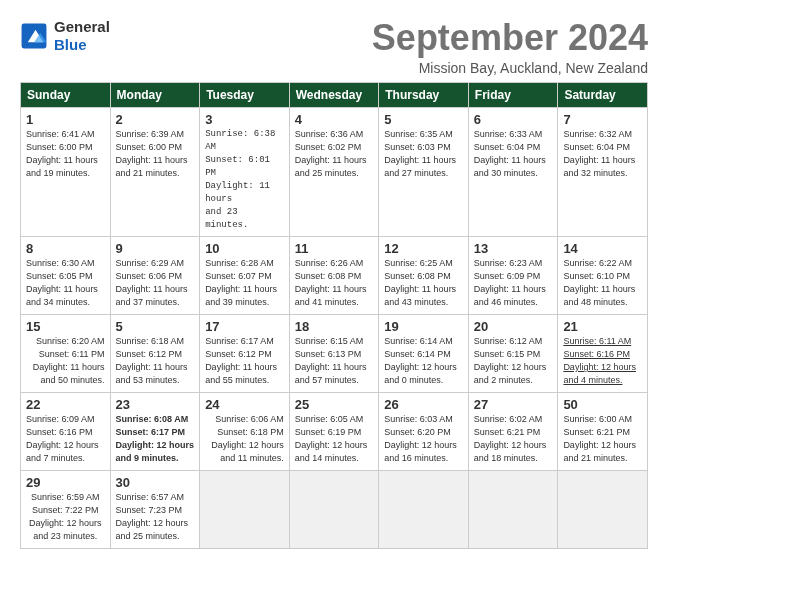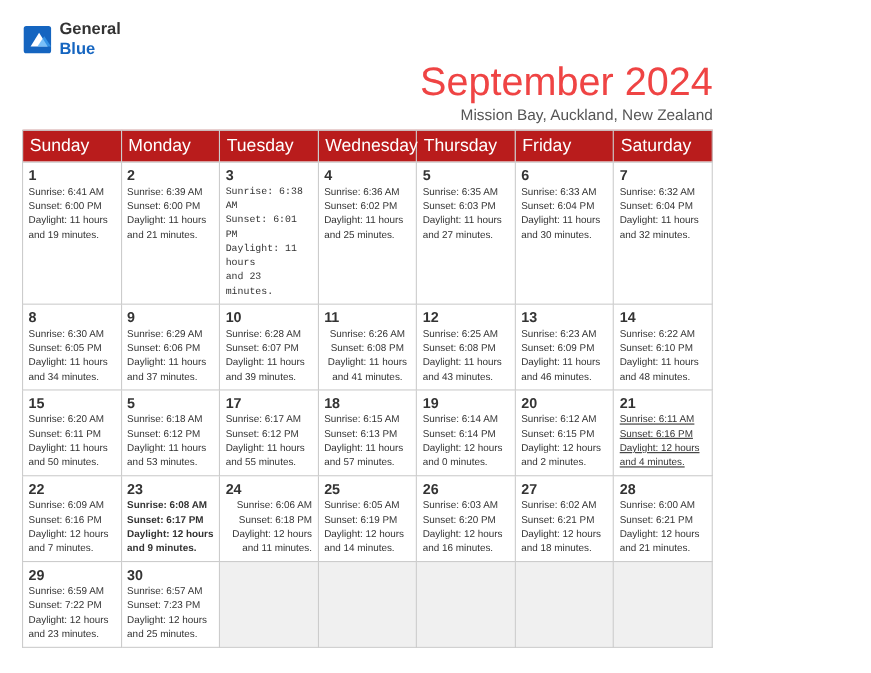--- a/index.html
+++ b/index.html
@@ -35,40 +35,39 @@
     .logo-icon {
       width: 28px;
       height: 28px;
       margin-right: 4px;
     }
     .title-block {
       text-align: right;
     }
     .month-title {
       font-size: 36px;
-      font-weight: normal;
-      color: #ef4444;
+      font-weight: bold;
+      color: #737373;
       line-height: 1.1;
-      margin-top: 36px;
     }
     .subtitle {
       font-size: 14px;
       color: #555;
       margin-top: 2px;
     }
     .calendar-table {
       width: 100%;
       border-collapse: collapse;
       table-layout: fixed;
     }
     .calendar-table thead tr th {
-      background: #b91c1c;
+      background: #14532d;
       color: #fff;
-      font-size: 16px;
-      font-weight: normal;
+      font-size: 12px;
+      font-weight: bold;
       text-align: left;
       padding: 5px 6px;
       border: 1px solid #ccc;
     }
     .calendar-table tbody tr td {
       vertical-align: top;
       border: 1px solid #ccc;
       padding: 4px 5px;
       font-size: 9.5px;
       color: #333;
@@ -193,21 +192,21 @@
           </td>
           <td>
             <span class="day-num">10</span>
             <div class="day-info" style="white-space: pre-line;">Sunrise: 6:28 AM
 Sunset: 6:07 PM
 Daylight: 11 hours
 and 39 minutes.</div>
           </td>
           <td>
             <span class="day-num">11</span>
-            <div class="day-info" style="white-space: pre-line; text-align: center;">Sunrise: 6:26 AM
+            <div class="day-info" style="white-space: pre-line;">Sunrise: 6:26 AM
 Sunset: 6:08 PM
 Daylight: 11 hours
 and 41 minutes.</div>
           </td>
           <td>
             <span class="day-num">12</span>
             <div class="day-info" style="white-space: pre-line;">Sunrise: 6:25 AM
 Sunset: 6:08 PM
 Daylight: 11 hours
 and 43 minutes.</div>
@@ -223,21 +222,21 @@
             <span class="day-num">14</span>
             <div class="day-info" style="white-space: pre-line;">Sunrise: 6:22 AM
 Sunset: 6:10 PM
 Daylight: 11 hours
 and 48 minutes.</div>
           </td>
         </tr>
         <tr>
           <td>
             <span class="day-num">15</span>
-            <div class="day-info" style="white-space: pre-line;">Sunrise: 6:20 AM
+            <div class="day-info" style="white-space: pre-line; text-align: right;">Sunrise: 6:20 AM
 Sunset: 6:11 PM
 Daylight: 11 hours
 and 50 minutes.</div>
           </td>
           <td>
             <span class="day-num">5</span>
             <div class="day-info" style="white-space: pre-line;">Sunrise: 6:18 AM
 Sunset: 6:12 PM
 Daylight: 11 hours
 and 53 minutes.</div>
@@ -315,31 +314,31 @@
 and 16 minutes.</div>
           </td>
           <td>
             <span class="day-num">27</span>
             <div class="day-info" style="white-space: pre-line;">Sunrise: 6:02 AM
 Sunset: 6:21 PM
 Daylight: 12 hours
 and 18 minutes.</div>
           </td>
           <td>
-            <span class="day-num">28</span>
+            <span class="day-num">50</span>
             <div class="day-info" style="white-space: pre-line;">Sunrise: 6:00 AM
 Sunset: 6:21 PM
 Daylight: 12 hours
 and 21 minutes.</div>
           </td>
         </tr>
         <tr>
           <td>
             <span class="day-num">29</span>
-            <div class="day-info" style="white-space: pre-line;">Sunrise: 6:59 AM
+            <div class="day-info" style="white-space: pre-line; text-align: center;">Sunrise: 6:59 AM
 Sunset: 7:22 PM
 Daylight: 12 hours
 and 23 minutes.</div>
           </td>
           <td>
             <span class="day-num">30</span>
             <div class="day-info" style="white-space: pre-line;">Sunrise: 6:57 AM
 Sunset: 7:23 PM
 Daylight: 12 hours
 and 25 minutes.</div>

